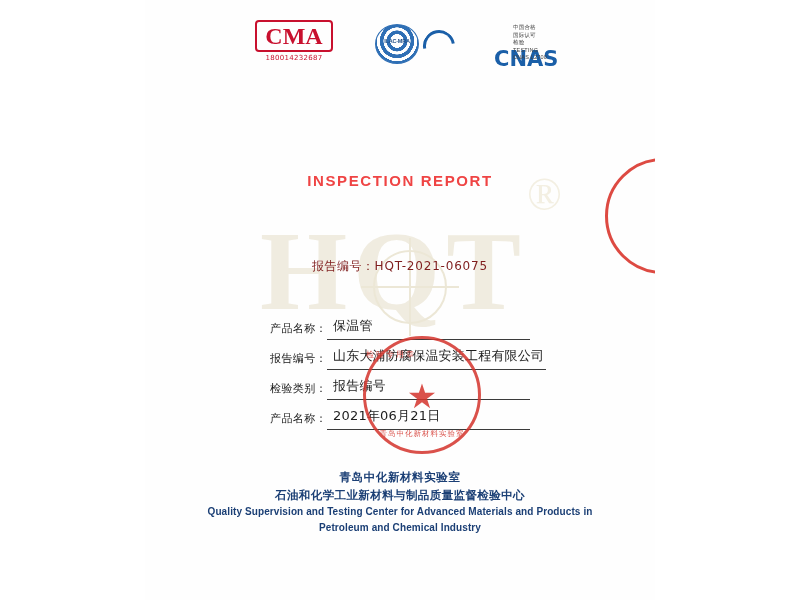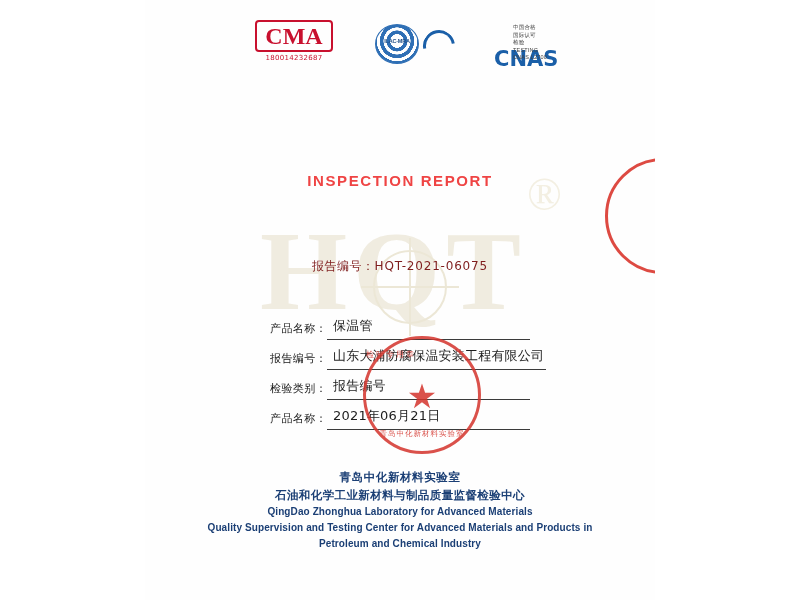--- a/index.html
+++ b/index.html
@@ -423,19 +423,18 @@
       <div class="seal-top-text">检验专用章</div>
       <div class="seal-star">
         <span>★</span>
       </div>
       <div class="seal-bottom-text">青岛中化新材料实验室</div>
     </div>
 
     <div class="footer">
       <div class="footer-cn1">青岛中化新材料实验室</div>
       <div class="footer-cn2">石油和化学工业新材料与制品质量监督检验中心</div>
-      <div class="footer-en">QingDao Zhonghua Laboratory for Advanced Materials</div>
       <div class="footer-en">Quality Supervision and Testing Center for Advanced Materials and Products in</div>
       <div class="footer-en">Petroleum and Chemical Industry</div>
     </div>
 
   </div>
 </div>
 
 </body></html>

